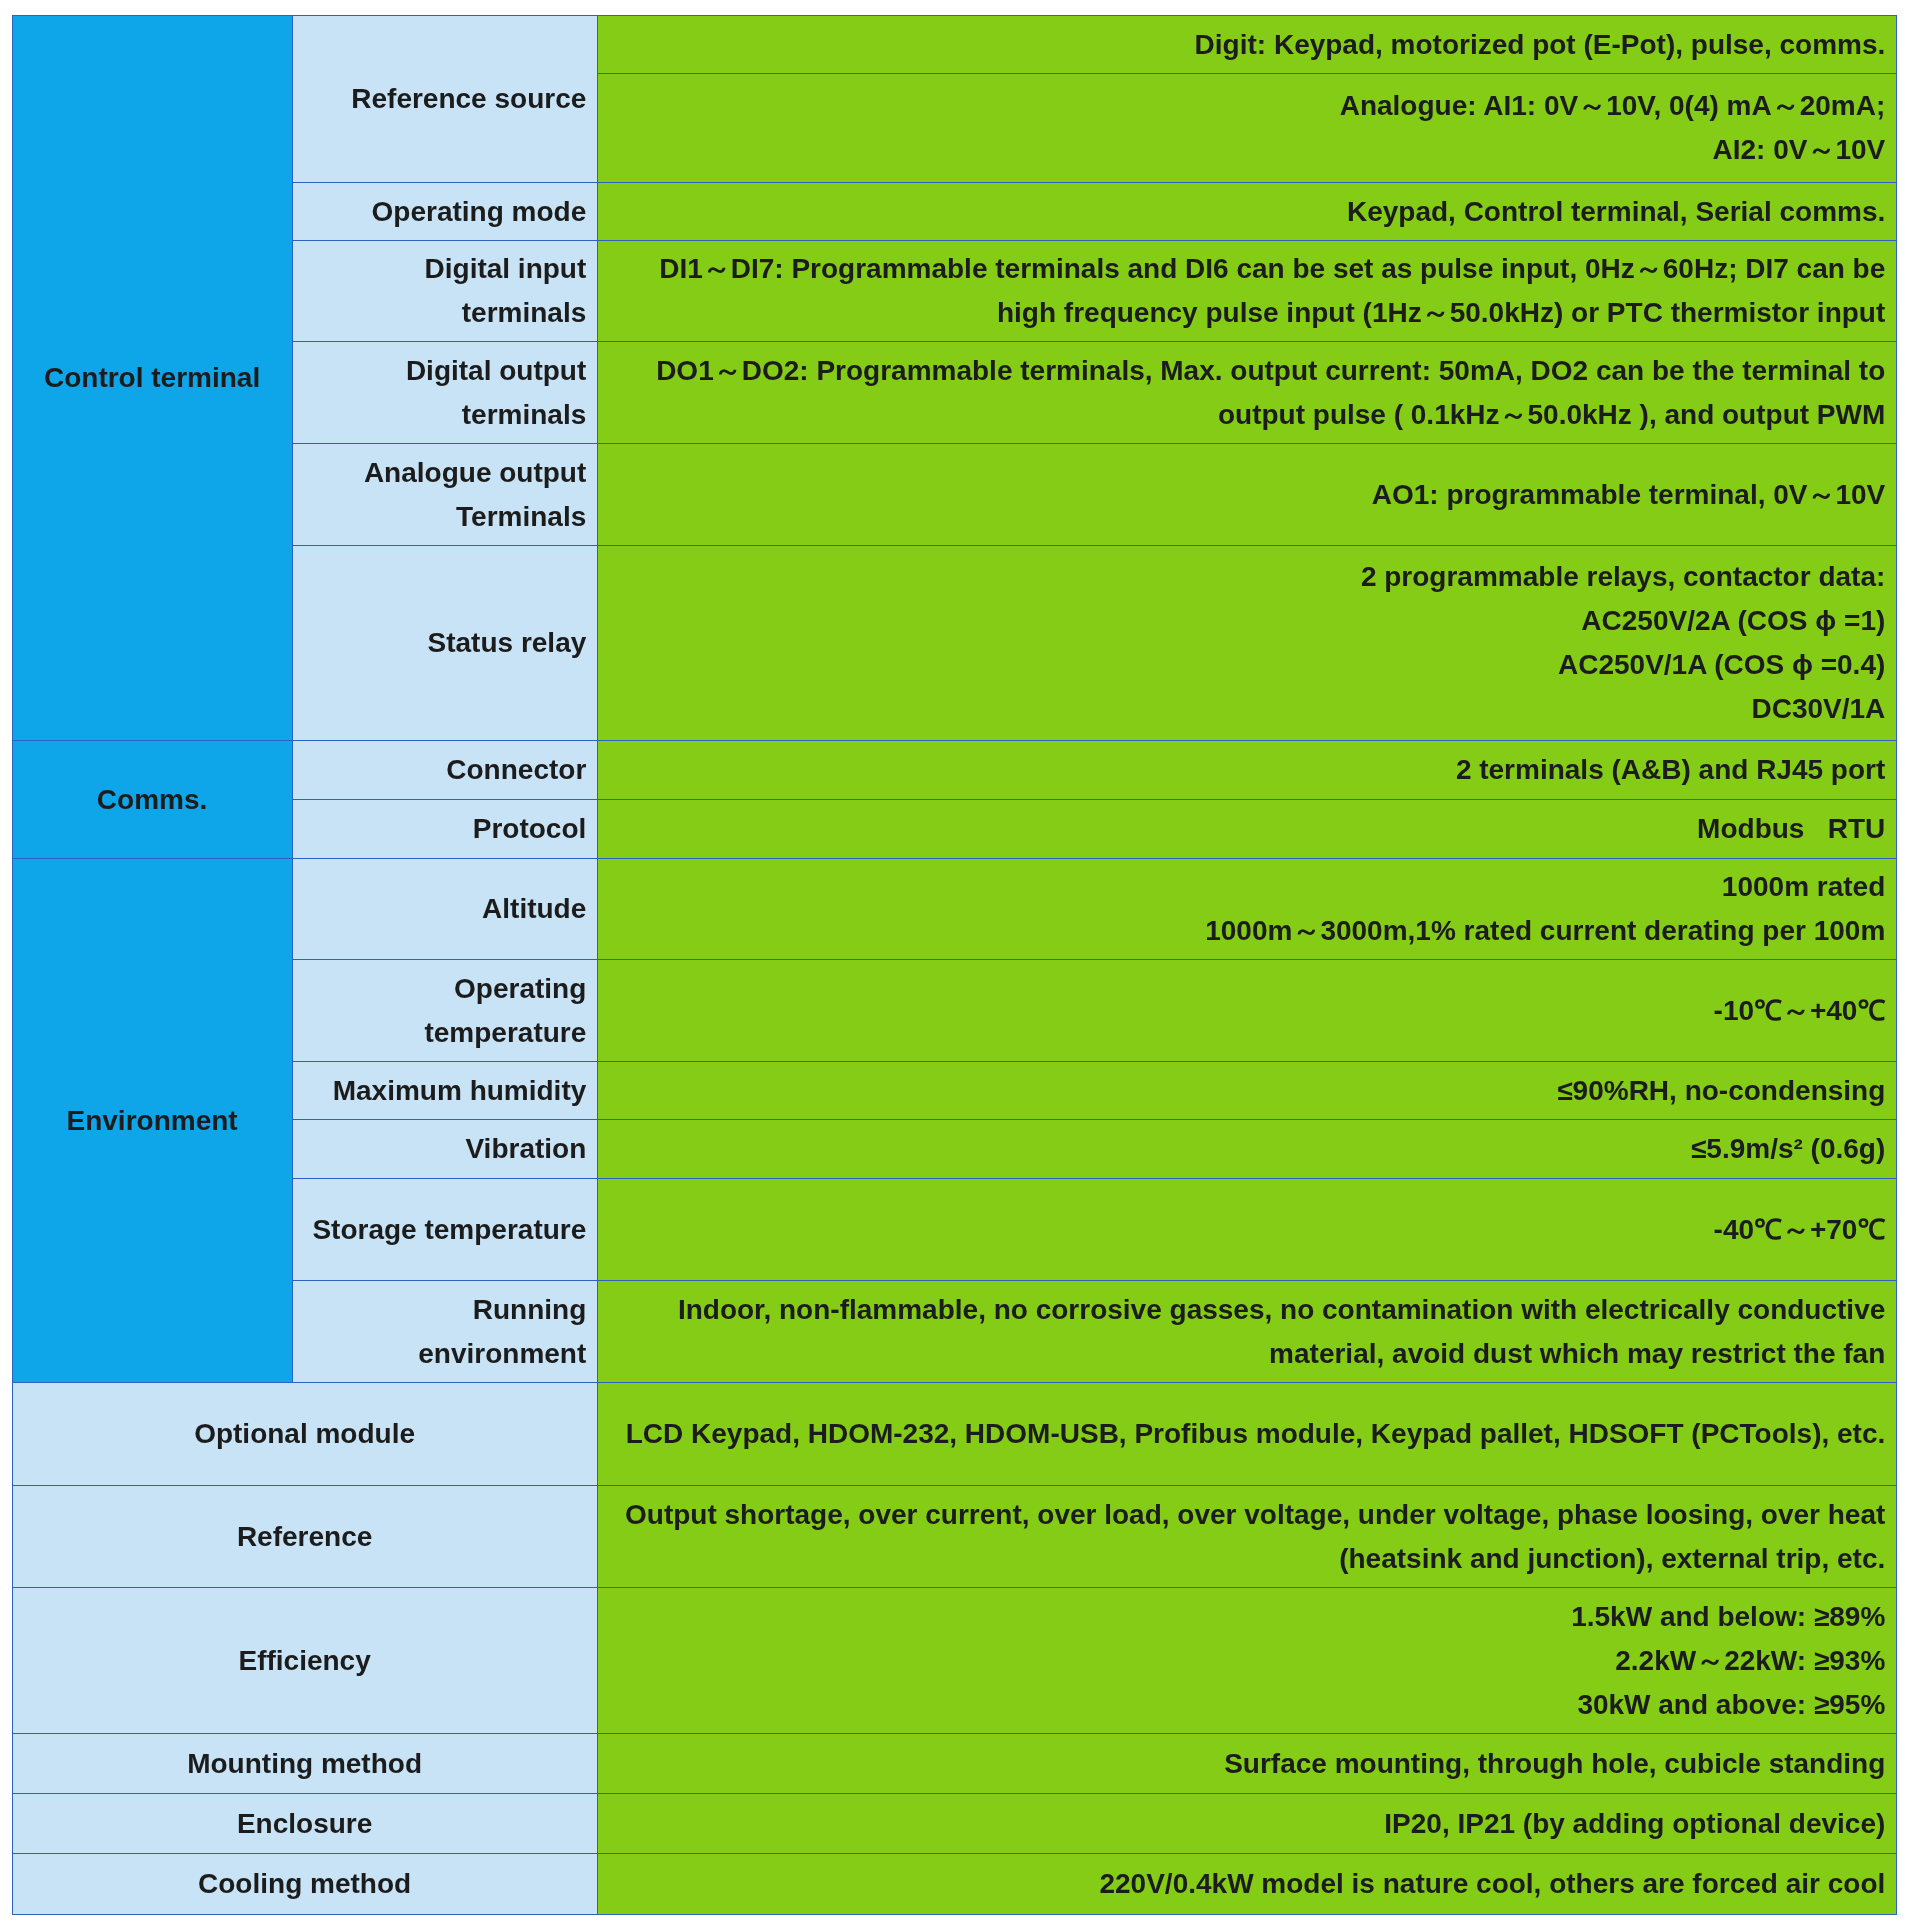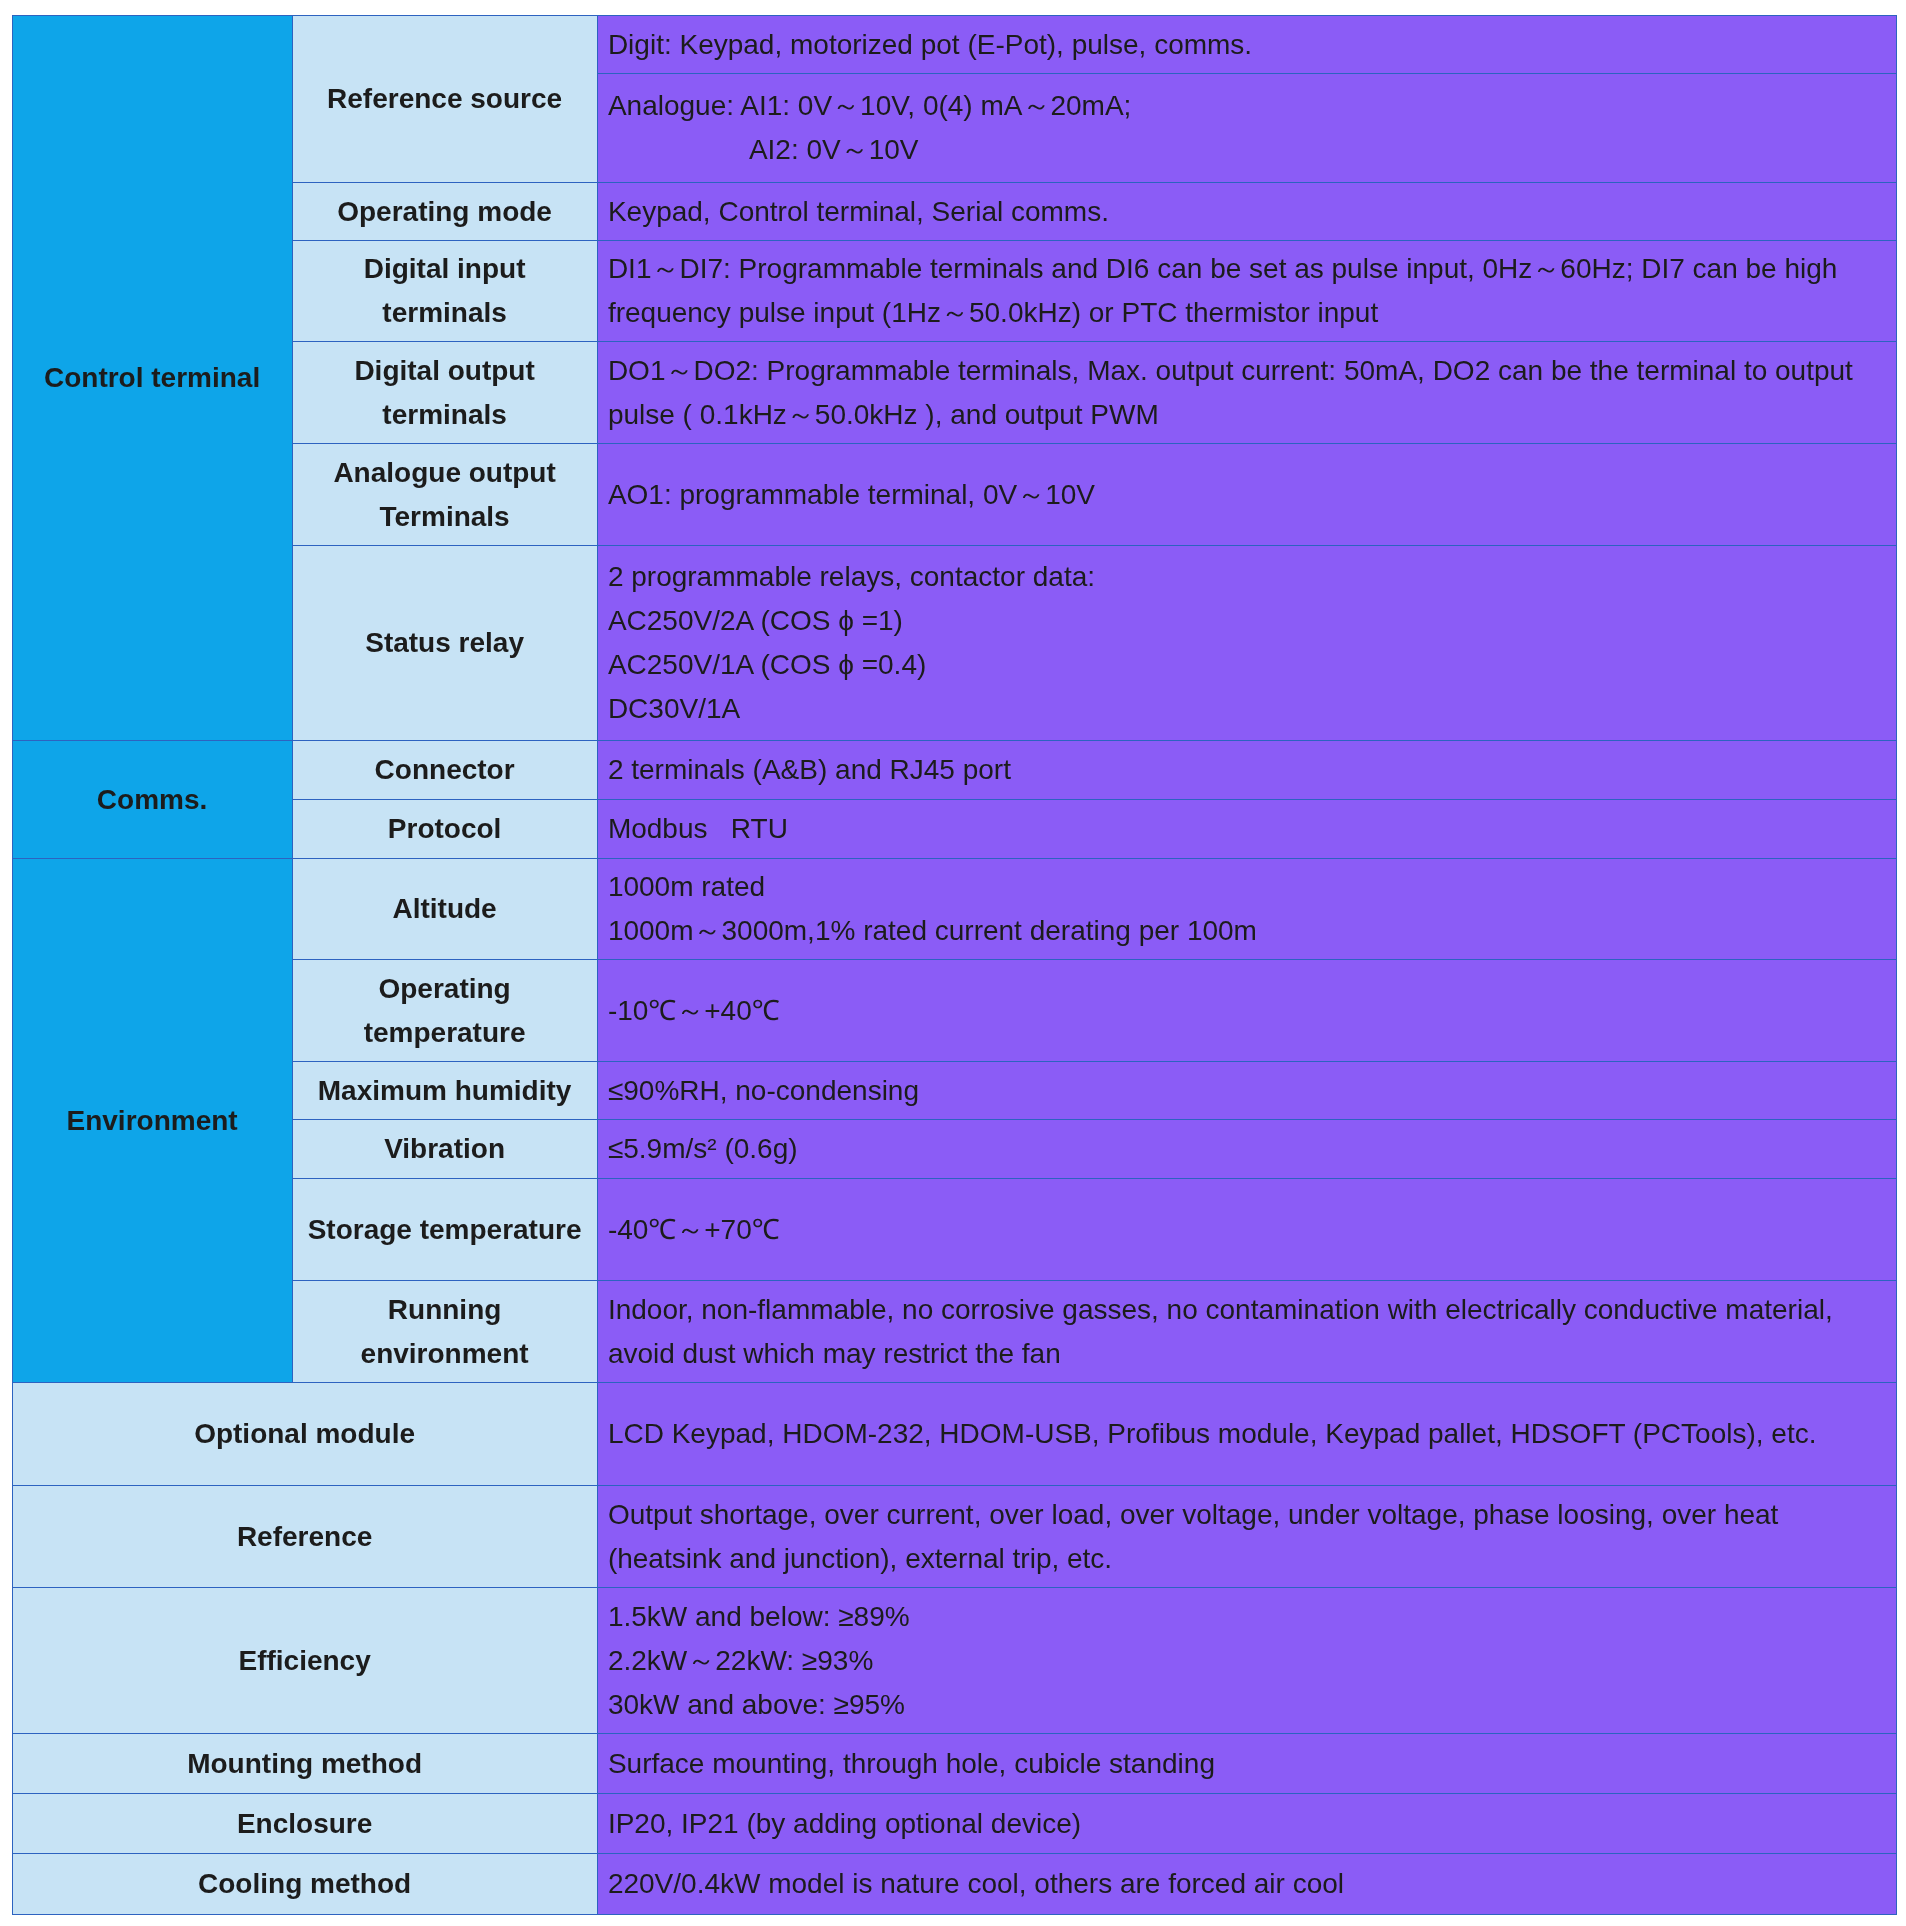--- a/index.html
+++ b/index.html
@@ -13,22 +13,22 @@
     color: #1c1c1c;
   }
   table.spec td {
     border: 1.9px solid #2d63c0;
     padding: 0 10.3px;
     vertical-align: middle;
     font-size: 28px;
     line-height: 44px;
   }
   td.cat { background: #0ea5e9; font-weight: bold; text-align: center; padding: 0 6.4px; }
-  td.sub { background: #c7e3f5; font-weight: bold; text-align: center; }
-  td.val { background: #8b5cf6; font-weight: normal; }
+  td.sub { background: #c7e3f5; font-weight: bold; text-align: right; }
+  td.val { background: #84cc16; font-weight: bold; text-align: right; }
   td.cat-wide { background: #c7e3f5; font-weight: bold; text-align: center; }
   .line { display: block; white-space: nowrap; }
   .indent { padding-left: 141px; }
   col.c1 { width: 280px; }
   col.c2 { width: 305px; }
   col.c3 { width: 1299px; }
 </style>
 </head>
 <body>
 

